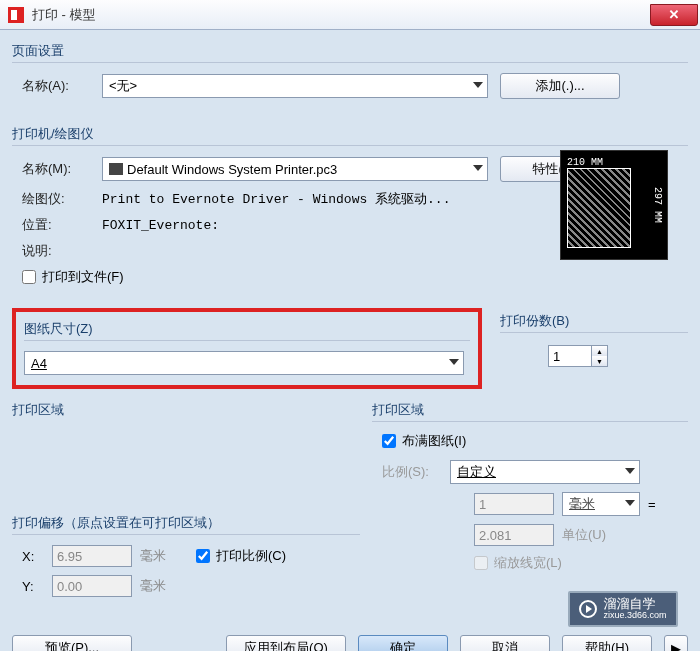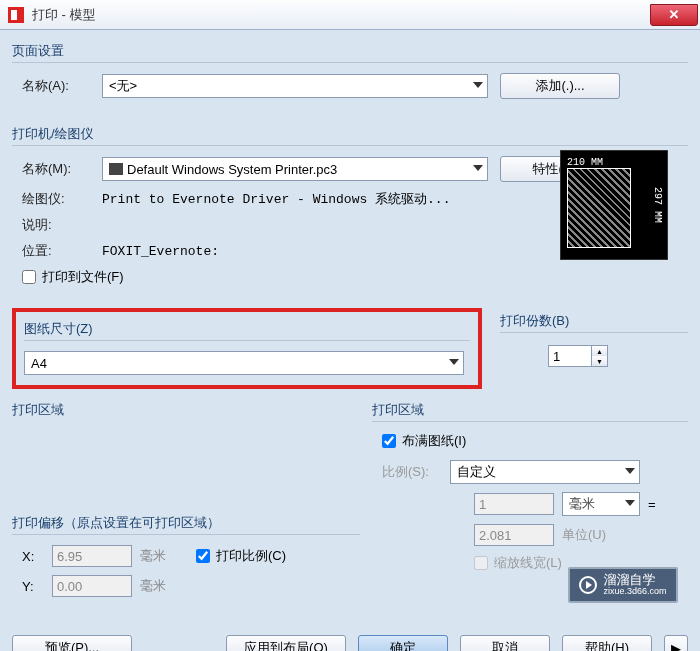--- a/index.html
+++ b/index.html
@@ -16,21 +16,21 @@
 .section { margin-bottom: 6px; }
 .section-title { color: #1a3f6b; font-size: 13px; padding: 4px 0 2px 0; }
 .section-body { border-top: 1px solid #b8c4d6; padding: 10px 0 8px 10px; }
 
 .row { display: flex; align-items: center; margin-bottom: 8px; }
 .label { width: 80px; color: #222; }
 .label-narrow { width: 68px; color: #222; }
 
 .combo { flex: 0 0 auto; height: 24px; background: #fff; border: 1px solid #8a9ab0; display: flex; align-items: center; padding: 0 20px 0 6px; position: relative; font-family: "Courier New", monospace; font-size: 13px; }
 .combo::after { content: ""; position: absolute; right: 4px; top: 7px; border-left: 5px solid transparent; border-right: 5px solid transparent; border-top: 6px solid #333; }
-.combo-std { font-family: inherit; }
+.combo-std { font-family: inherit; text-decoration: underline; }
 
 .btn { height: 26px; background: linear-gradient(to bottom, #fdfdfe, #e4e9f2); border: 1px solid #8a9ab0; border-radius: 3px; display: flex; align-items: center; justify-content: center; cursor: pointer; padding: 0 8px; }
 .btn-primary { background: linear-gradient(to bottom, #d8e8fa, #a8c8ea); border-color: #5a8ac0; }
 
 .checkbox { display: flex; align-items: center; gap: 6px; }
 .checkbox input { width: 14px; height: 14px; }
 
 .paper-preview { width: 108px; height: 110px; background: #000; border: 1px solid #333; position: absolute; right: 32px; top: 150px; display: flex; flex-direction: column; align-items: flex-start; padding: 6px; }
 .paper-preview .hlabel { color: #fff; font-size: 10px; font-family: "Courier New", monospace; }
 .paper-preview .page { width: 64px; height: 80px; border: 1px solid #fff; background: repeating-linear-gradient(45deg, #000, #000 3px, #888 3px, #888 5px); position: relative; }
@@ -50,21 +50,21 @@
 .spinner .arrows span { flex: 1; display: flex; align-items: center; justify-content: center; font-size: 7px; background: linear-gradient(to bottom, #fff, #e0e6f0); }
 
 .unit-label { color: #888; margin-left: 8px; }
 .disabled-text { color: #999; }
 
 .bottom-bar { display: flex; gap: 12px; padding: 8px 12px; }
 .bottom-bar .btn { width: 120px; }
 .bottom-bar .spacer { flex: 1; }
 .bottom-bar .expand { width: 24px; font-size: 11px; }
 
-.watermark { position: absolute; right: 22px; bottom: 48px; width: 110px; height: 36px; border: 2px solid #9ab; background: rgba(50,70,100,0.85); color: #fff; display: flex; align-items: center; justify-content: center; gap: 6px; font-size: 13px; border-radius: 2px; }
+.watermark { position: absolute; right: 22px; bottom: 24px; width: 110px; height: 36px; border: 2px solid #9ab; background: rgba(50,70,100,0.85); color: #fff; display: flex; align-items: center; justify-content: center; gap: 6px; font-size: 13px; border-radius: 2px; }
 .watermark .play { width: 18px; height: 18px; border: 2px solid #fff; border-radius: 50%; display: flex; align-items: center; justify-content: center; }
 .watermark .play::before { content: ""; border-left: 6px solid #fff; border-top: 4px solid transparent; border-bottom: 4px solid transparent; margin-left: 2px; }
 .watermark .txt { display: flex; flex-direction: column; line-height: 1.1; font-size: 11px; }
 
 .printer-icon { width: 14px; height: 12px; background: #444; display: inline-block; margin-right: 4px; vertical-align: middle; }
 </style>
 </head>
 <body>
 
 <div class="titlebar">
@@ -105,25 +105,25 @@
         <div style="width:12px"></div>
         <div class="btn" style="width:120px">
           <span>特性(R)...</span>
         </div>
       </div>
       <div class="row">
         <span class="label">绘图仪:</span>
         <span style="font-family:Liberation Mono, monospace">Print to Evernote Driver - Windows 系统驱动...</span>
       </div>
       <div class="row">
-        <span class="label">说明:</span>
-      </div>
-      <div class="row">
         <span class="label">位置:</span>
         <span style="font-family:'Courier New',monospace">FOXIT_Evernote:</span>
+      </div>
+      <div class="row">
+        <span class="label">说明:</span>
       </div>
       <div class="row">
         <label class="checkbox">
           <input type="checkbox" style="">
           <span>打印到文件(F)</span>
         </label>
       </div>
     </div>
   </div>
 

